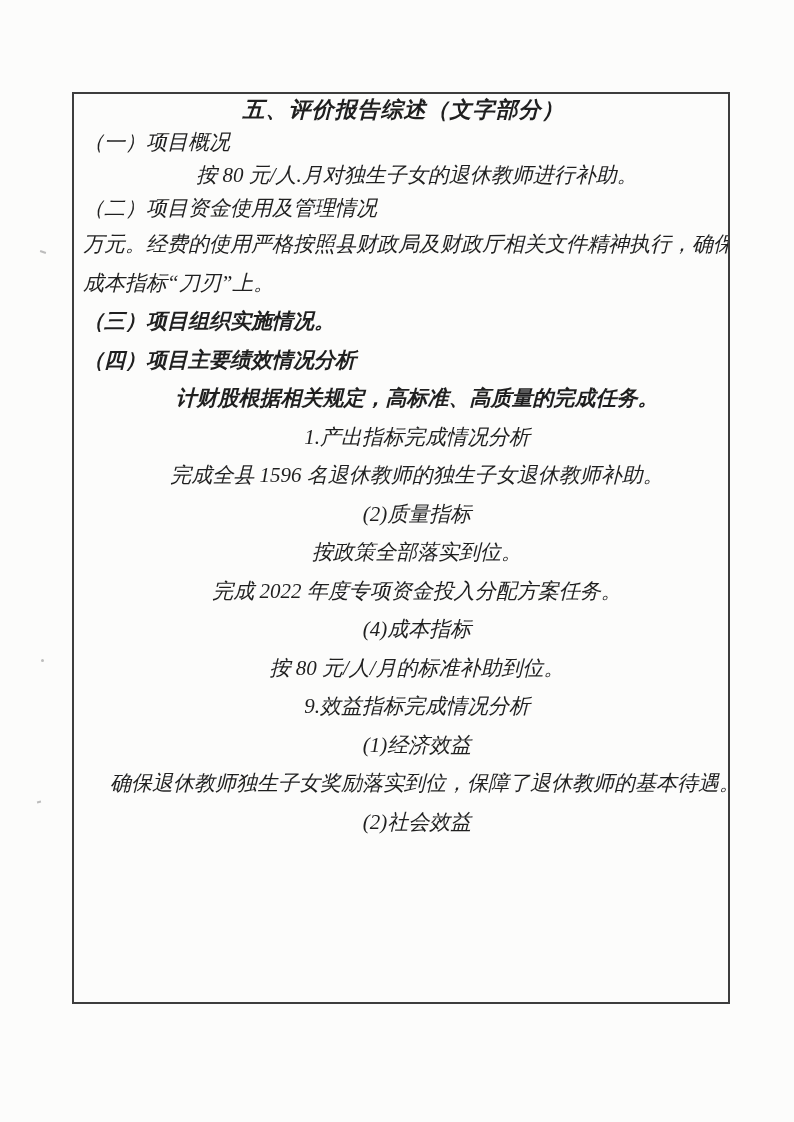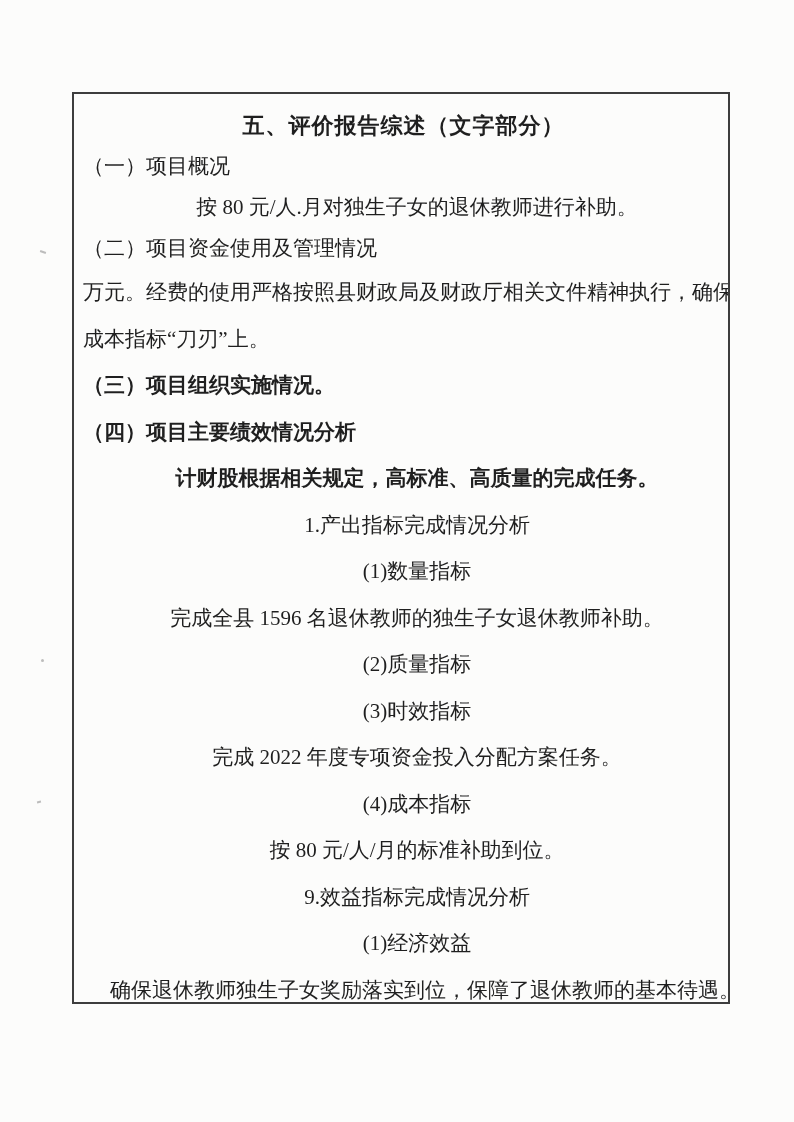--- a/index.html
+++ b/index.html
@@ -18,39 +18,39 @@
   }
   .page{
     position:absolute;left:0;top:0;width:794px;height:1122px;
     background:var(--paper);
   }
   .report-box{
     position:absolute;
     left:72px;top:92px;
     width:658px;height:912px;
     border:2px solid var(--border);
-    padding:16px 4px 0 9px;
+    padding:0 4px 0 9px;
     overflow:hidden;
     background:var(--paper);
+    font-style:italic;
   }
   .report-title{
     font-size:22px;
     font-weight:bold;
     text-align:center;
     height:32px;
     line-height:32px;
     letter-spacing:1px;
     white-space:nowrap;
   }
   .report-body p{
     font-size:21px;
     line-height:38.5px;
     white-space:nowrap;
     font-weight:normal;
-    margin-top:8px;
   }
   
   .report-body p:nth-child(-n+3){line-height:33px;}
   .report-body p.ind{padding-left:27px;text-align:center;}
   .report-body p.b{font-weight:bold;}
   
   .smudge{
     position:absolute;left:84px;top:101px;width:470px;height:2px;
     background:linear-gradient(90deg,rgba(0,0,0,.10),rgba(0,0,0,.02));
   }
@@ -74,24 +74,23 @@
     <div class="report-body">
         <p class="">（一）项目概况</p>
         <p class="ind">按 80 元/人.月对独生子女的退休教师进行补助。</p>
         <p class="">（二）项目资金使用及管理情况</p>
         <p class="">万元。经费的使用严格按照县财政局及财政厅相关文件精神执行，确保</p>
         <p class="">成本指标“刀刃”上。</p>
         <p class="b ">（三）项目组织实施情况。</p>
         <p class="b ">（四）项目主要绩效情况分析</p>
         <p class="b ind">计财股根据相关规定，高标准、高质量的完成任务。</p>
         <p class="ind">1.产出指标完成情况分析</p>
-        <p class="ind">(1)数量指标</p>
         <p class="ind">完成全县 1596 名退休教师的独生子女退休教师补助。</p>
         <p class="ind">(2)质量指标</p>
-        <p class="ind">(3)时效指标</p>
+        <p class="ind">按政策全部落实到位。</p>
         <p class="ind">完成 2022 年度专项资金投入分配方案任务。</p>
         <p class="ind">(4)成本指标</p>
         <p class="ind">按 80 元/人/月的标准补助到位。</p>
         <p class="ind">9.效益指标完成情况分析</p>
         <p class="ind">(1)经济效益</p>
         <p class="ind">确保退休教师独生子女奖励落实到位，保障了退休教师的基本待遇。</p>
         <p class="ind">(2)社会效益</p>
       </div>
   </div>
 

